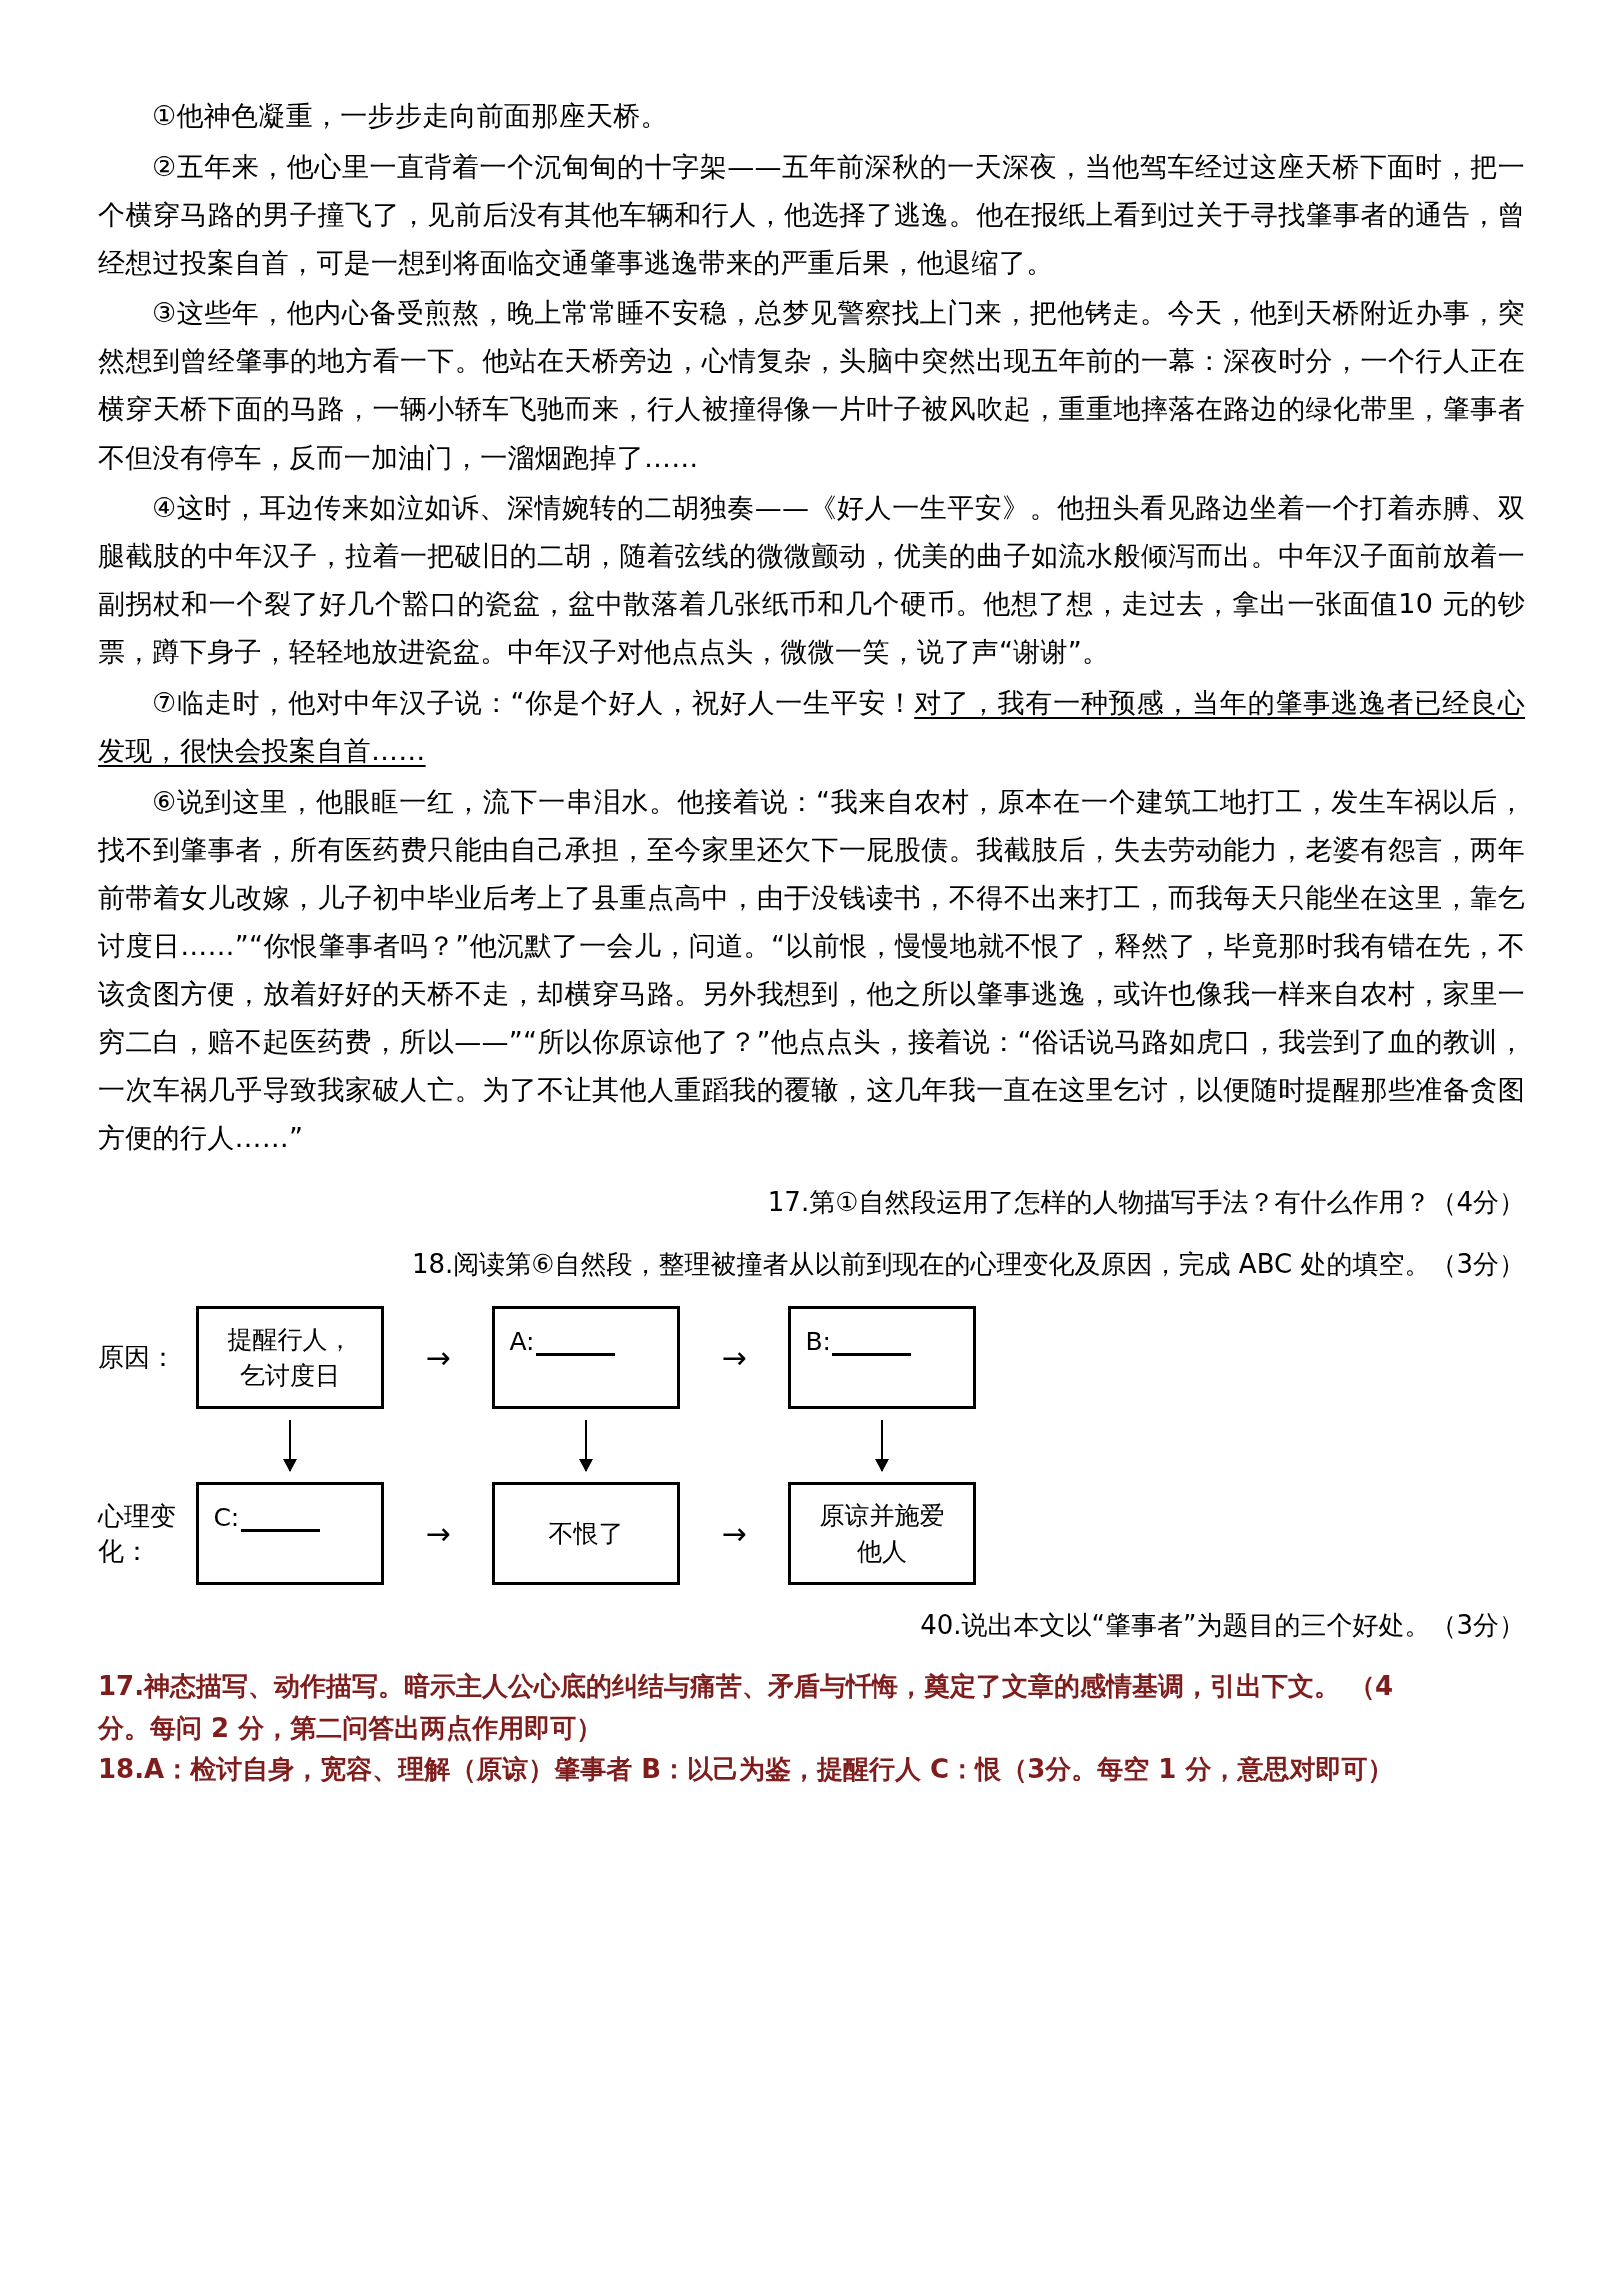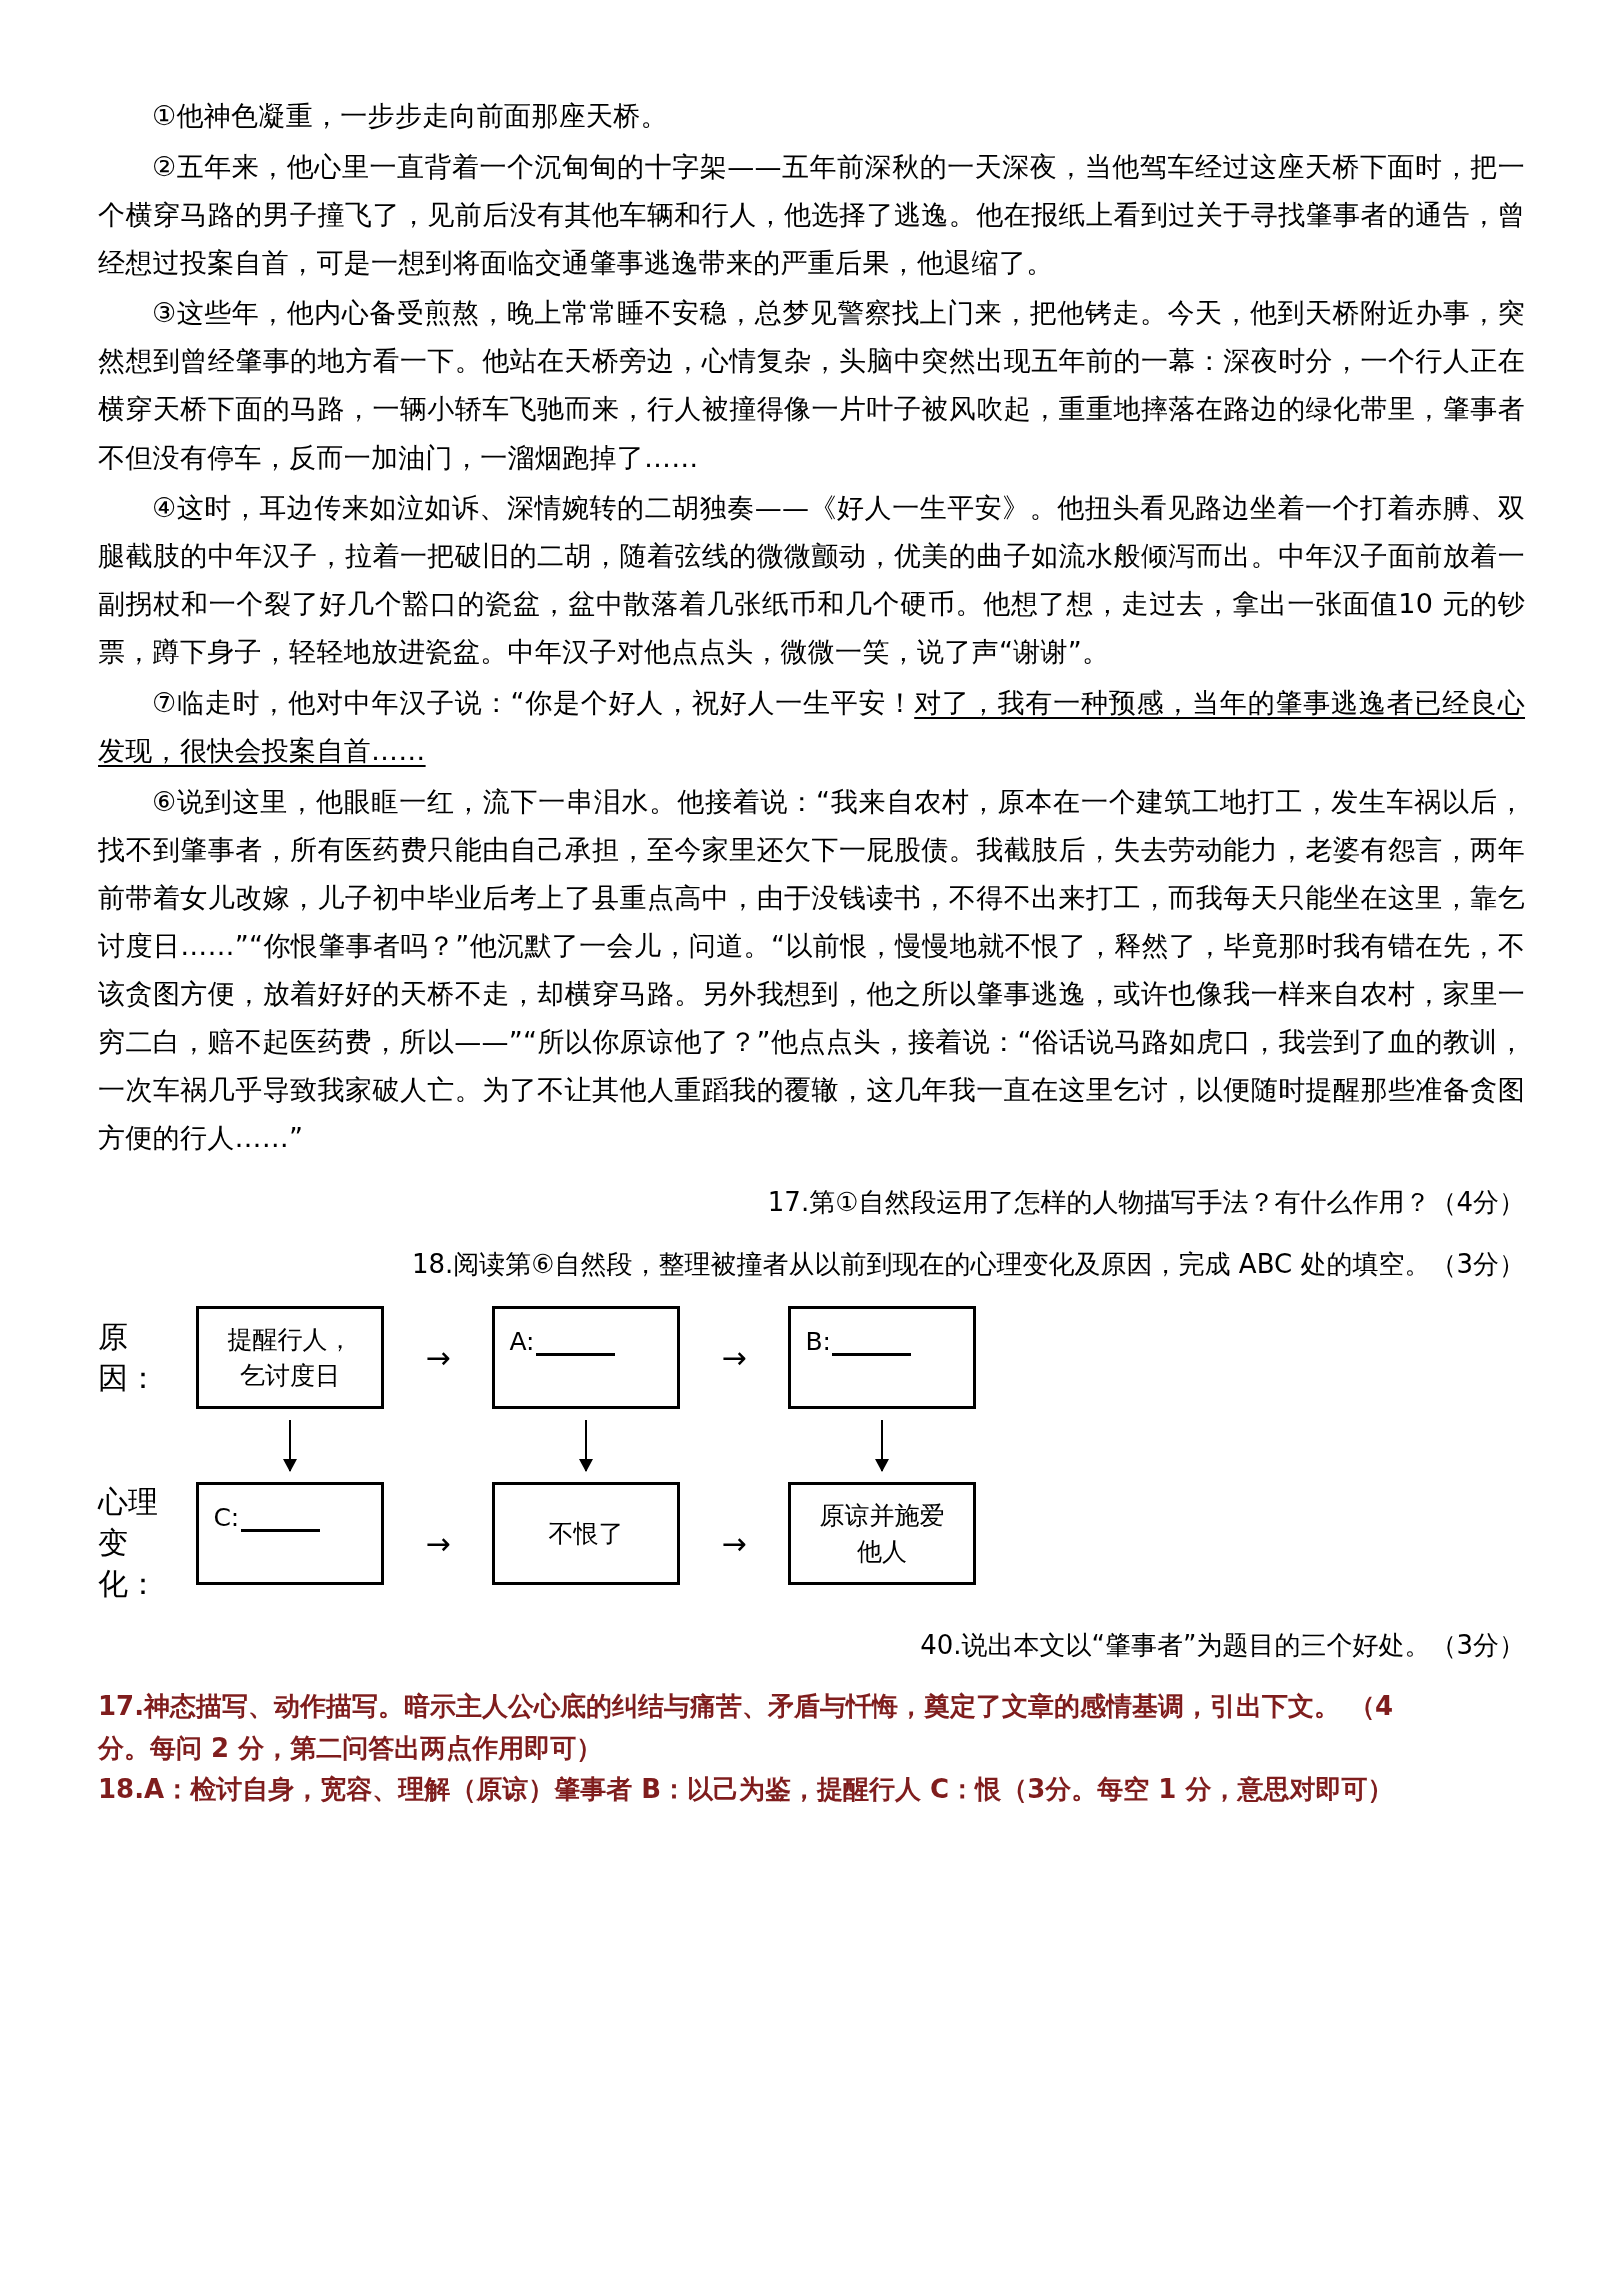--- a/index.html
+++ b/index.html
@@ -58,25 +58,25 @@
     margin: 15.7px 0 6.5px 0;
     position: relative;
   }
   .flow-row {
     display: flex;
     align-items: stretch;
   }
   .flow-label {
     width: 98px;
     flex: 0 0 98px;
-    font-size: 30px;
+    font-size: 26px;
     display: flex;
     align-items: center;
     justify-content: flex-start;
-    padding-right: 16px;
+    padding-right: 5px;
     box-sizing: border-box;
   }
   .cell-slot {
     width: 188px;
     flex: 0 0 188px;
     display: flex;
   }
   .flow-box {
     width: 188px;
     height: 103px;

